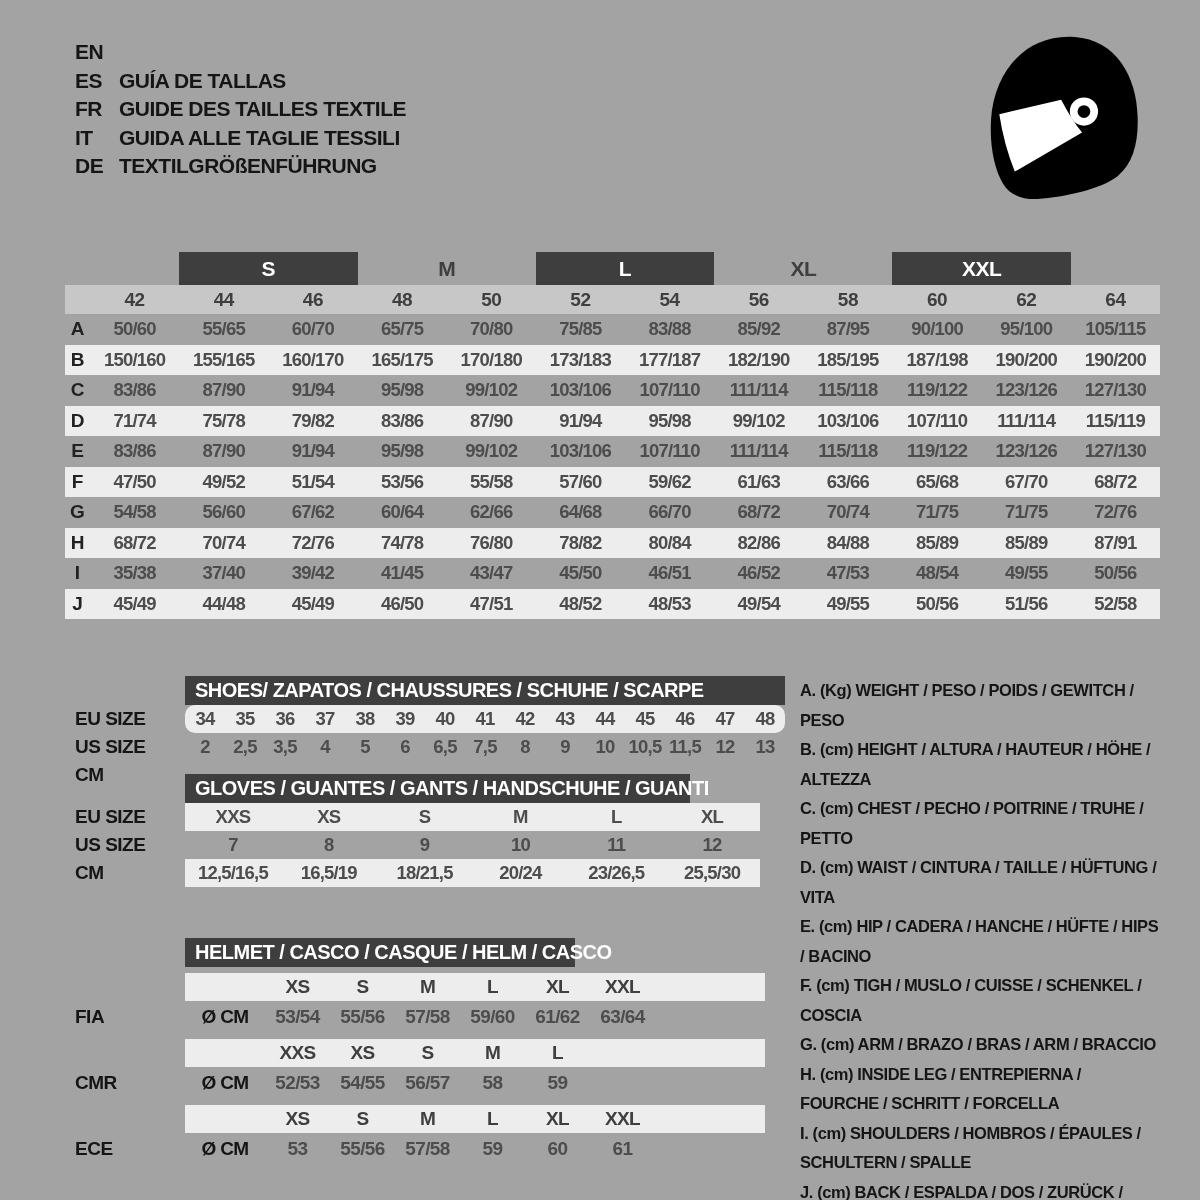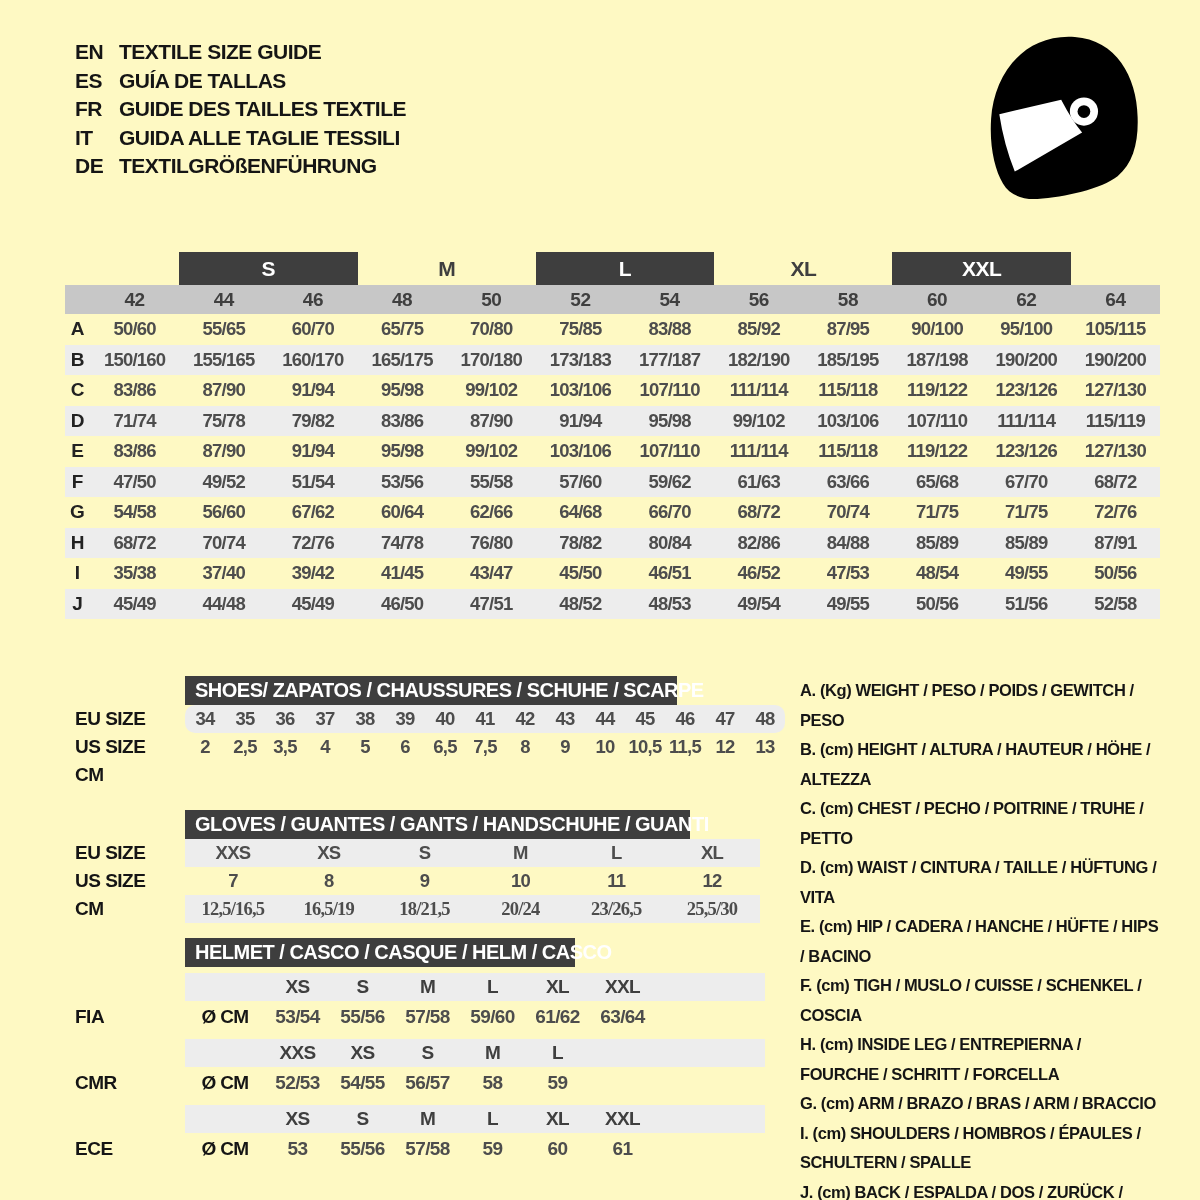--- a/index.html
+++ b/index.html
@@ -1,16 +1,16 @@
 <!DOCTYPE html>
 <html><head>
 <meta charset="utf-8">
 <style>
   html,body{margin:0;padding:0;background:#fff;}
-  .page{position:relative;width:1200px;height:1200px;background:#fef9c3;overflow:hidden;
+  .page{position:relative;width:1200px;height:1200px;background:#a3a3a3;overflow:hidden;
         font-family:"Liberation Sans","DejaVu Sans",sans-serif;color:#151515;}
 
   
   .lang-list{position:absolute;left:75px;top:38px;}
   .lang-row{display:grid;grid-template-columns:44px auto;height:28.5px;align-items:center;}
   .lang-code,.lang-label{font-weight:700;font-size:21px;letter-spacing:-0.5px;color:#151515;white-space:nowrap;}
 
   
   .helmet-logo{position:absolute;left:972px;top:26px;width:182px;height:182px;}
 
@@ -34,22 +34,22 @@
   .bar{background:#3e3e3e;color:#fff;font-weight:700;font-size:20px;letter-spacing:-0.5px;
        height:29px;line-height:29px;padding-left:10px;margin-left:120px;white-space:nowrap;box-sizing:border-box;}
   .srow{position:relative;height:28px;}
   .rlabel{position:absolute;left:10px;top:50%;transform:translateY(-50%);
           font-weight:700;font-size:19px;letter-spacing:-0.5px;color:#151515;white-space:nowrap;}
   .vals{margin-left:120px;width:600px;height:100%;display:grid;}
   .vals.shaded{background:#ededed;}
   .scell{display:flex;align-items:center;justify-content:center;font-weight:700;font-size:18.5px;
          color:#4d4d4d;letter-spacing:-0.8px;white-space:nowrap;}
   .shoes{top:676px;}
-  .shoes .bar{width:492px;}
-  .gloves{top:810px;}
+  .shoes .bar{width:600px;}
+  .gloves{top:774px;}
   .gloves .bar{width:505px;}
   .gloves .vals{width:575px;}
   .helmet-sec{top:938px;}
   .helmet-sec .bar{width:390px;}
   .hband{margin-left:120px;margin-top:6px;width:580px;height:28px;background:#ededed;
          display:grid;grid-template-columns:80px repeat(6,65px) 1fr;}
   .hrow{position:relative;height:32px;}
   .hvals{margin-left:120px;width:580px;height:100%;display:grid;grid-template-columns:80px repeat(6,65px) 1fr;}
   .hcell{display:flex;align-items:center;justify-content:center;font-weight:700;font-size:19px;
          color:#4d4d4d;letter-spacing:-0.6px;white-space:nowrap;}
@@ -61,21 +61,20 @@
   .legend-item{font-weight:700;font-size:16.5px;letter-spacing:-0.4px;line-height:29.5px;color:#151515;}
 </style>
 </head>
 <body>
 
 <div class="page">
 
   <div class="lang-list" id="langs">
       <div class="lang-row">
         <span class="lang-code">EN</span>
-        <span class="lang-label">TEXTILE SIZE GUIDE</span>
       </div>
       <div class="lang-row">
         <span class="lang-code">ES</span>
         <span class="lang-label">GUÍA DE TALLAS</span>
       </div>
       <div class="lang-row">
         <span class="lang-code">FR</span>
         <span class="lang-label">GUIDE DES TAILLES TEXTILE</span>
       </div>
       <div class="lang-row">
@@ -344,21 +343,21 @@
             <div class="scell">7</div>
             <div class="scell">8</div>
             <div class="scell">9</div>
             <div class="scell">10</div>
             <div class="scell">11</div>
             <div class="scell">12</div>
           </div>
         </div>
         <div class="srow">
           <div class="rlabel">CM</div>
-          <div class="vals shaded" style="grid-template-columns: repeat(6, 1fr); font-family: Liberation Serif, serif;">
+          <div class="vals shaded" style="grid-template-columns: repeat(6, 1fr);">
             <div class="scell">12,5/16,5</div>
             <div class="scell">16,5/19</div>
             <div class="scell">18/21,5</div>
             <div class="scell">20/24</div>
             <div class="scell">23/26,5</div>
             <div class="scell">25,5/30</div>
           </div>
         </div>
       </div>
   </div>
@@ -430,19 +429,19 @@
       </div>
   </div>
 
   <div class="legend" id="legendBox">
       <div class="legend-item">A. (Kg) WEIGHT / PESO / POIDS / GEWITCH / PESO</div>
       <div class="legend-item">B. (cm) HEIGHT / ALTURA / HAUTEUR / HÖHE / ALTEZZA</div>
       <div class="legend-item">C. (cm) CHEST / PECHO / POITRINE / TRUHE / PETTO</div>
       <div class="legend-item">D. (cm) WAIST / CINTURA / TAILLE / HÜFTUNG / VITA</div>
       <div class="legend-item">E. (cm) HIP / CADERA / HANCHE / HÜFTE / HIPS / BACINO</div>
       <div class="legend-item">F. (cm) TIGH / MUSLO / CUISSE / SCHENKEL / COSCIA</div>
+      <div class="legend-item">G. (cm) ARM / BRAZO / BRAS / ARM / BRACCIO</div>
       <div class="legend-item">H. (cm) INSIDE LEG / ENTREPIERNA / FOURCHE / SCHRITT / FORCELLA</div>
-      <div class="legend-item">G. (cm) ARM / BRAZO / BRAS / ARM / BRACCIO</div>
       <div class="legend-item">I. (cm) SHOULDERS / HOMBROS / ÉPAULES / SCHULTERN / SPALLE</div>
       <div class="legend-item">J. (cm) BACK / ESPALDA / DOS / ZURÜCK / INDIETRO</div>
     </div>
 
 </div>
 
 </body></html>

